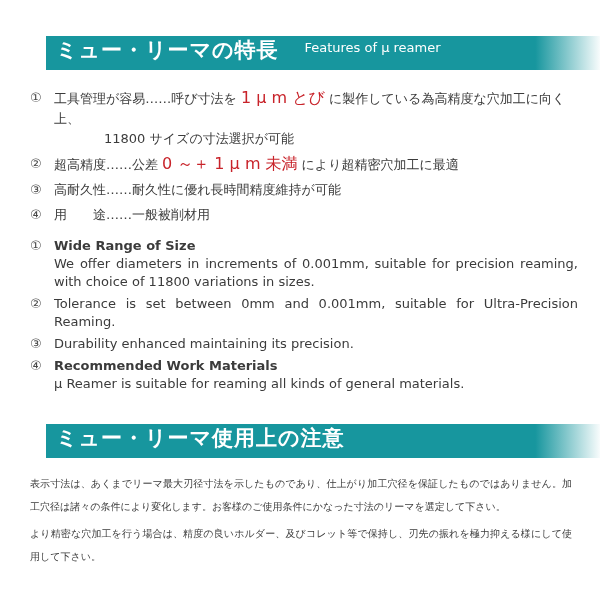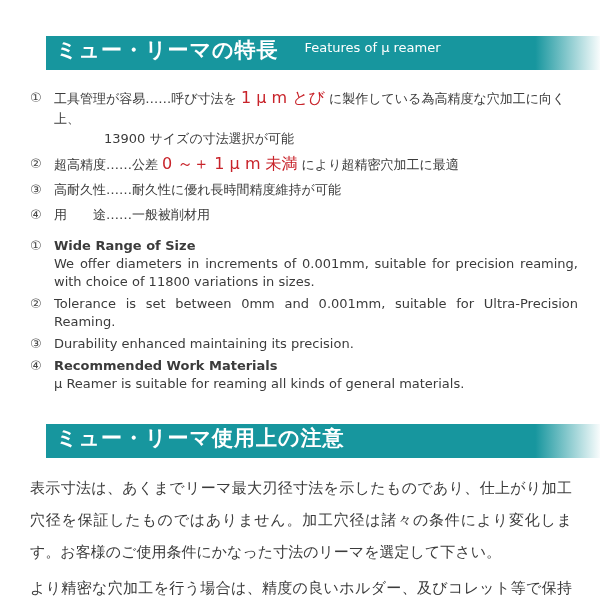--- a/index.html
+++ b/index.html
@@ -72,41 +72,41 @@
     display:flex;
     margin-bottom:4px;
     line-height:18px;
   }
   .en-head{font-weight:600;}
   .en-body{text-align:justify;}
 
   
   .attn{margin:14px 28px 0 30px;}
   .attn p{
-    font-size:15px;
-    line-height:32px;
+    font-size:10px;
+    line-height:23px;
     text-align:justify;
     margin-bottom:4px;
   }
 </style>
 </head>
 <body>
 
 <div class="bar bar1">
   <span class="ja-title">ミュー・リーマの特長</span>
   <span class="en-title">Features of μ reamer</span>
 </div>
 
 <div class="ja-list">
 
   <div class="ja-item">
     <span class="num">①</span>
     <div class="ja-body">
       <span>工具管理が容易……呼び寸法を</span><span class="hl">1 μ m とび</span><span>に製作している為高精度な穴加工に向く上、</span>
-      <div class="ja-line2">13900 サイズの寸法選択が可能</div>
+      <div class="ja-line2">11800 サイズの寸法選択が可能</div>
     </div>
   </div>
 
   <div class="ja-item">
     <span class="num">②</span>
     <div class="ja-body">
       <span>超高精度……公差</span><span class="hl">0 ～＋ 1 μ m 未満</span><span>により超精密穴加工に最適</span>
       
     </div>
   </div>

